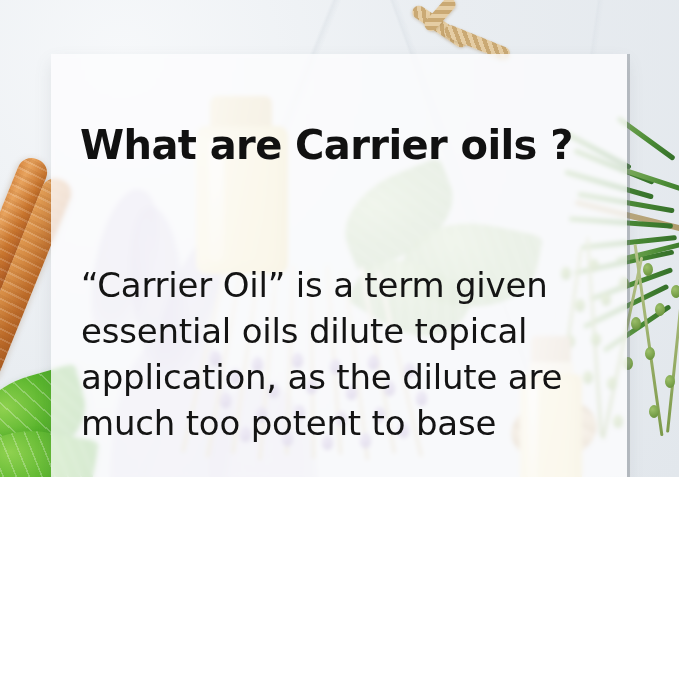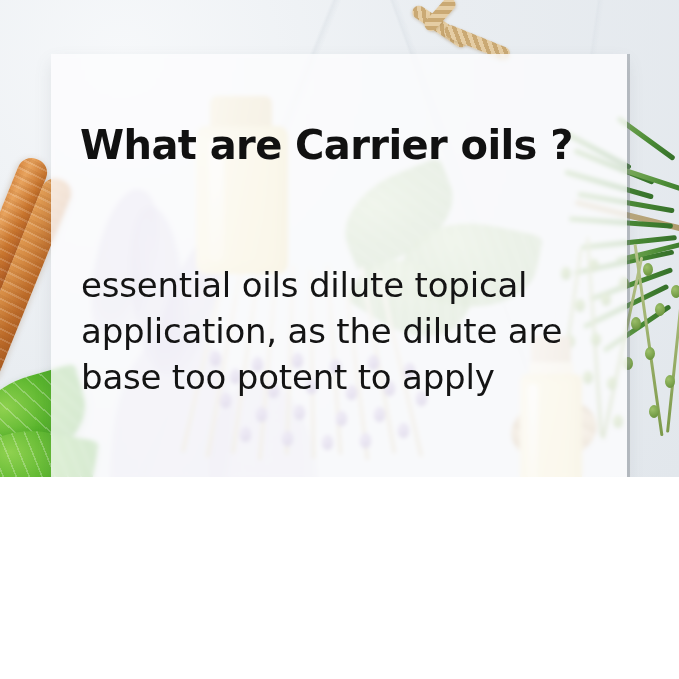--- a/index.html
+++ b/index.html
@@ -400,19 +400,20 @@
     <div class="body"></div>
     <div class="shine"></div>
   </div>
 
   <div class="card-overlay"></div>
 
   <div class="text-layer">
     <h1 class="headline">What are Carrier oils ?</h1>
 
     <p class="bodycopy">
+      <span class="line">“Carrier Oil” is a term given</span>
       <span class="line">essential oils dilute topical</span>
       <span class="line">application, as the dilute are</span>
-      <span class="line">base too potent to apply</span>
+      <span class="line">much too potent to base</span>
     </p>
   </div>
 
 </div>
 
 </body></html>

